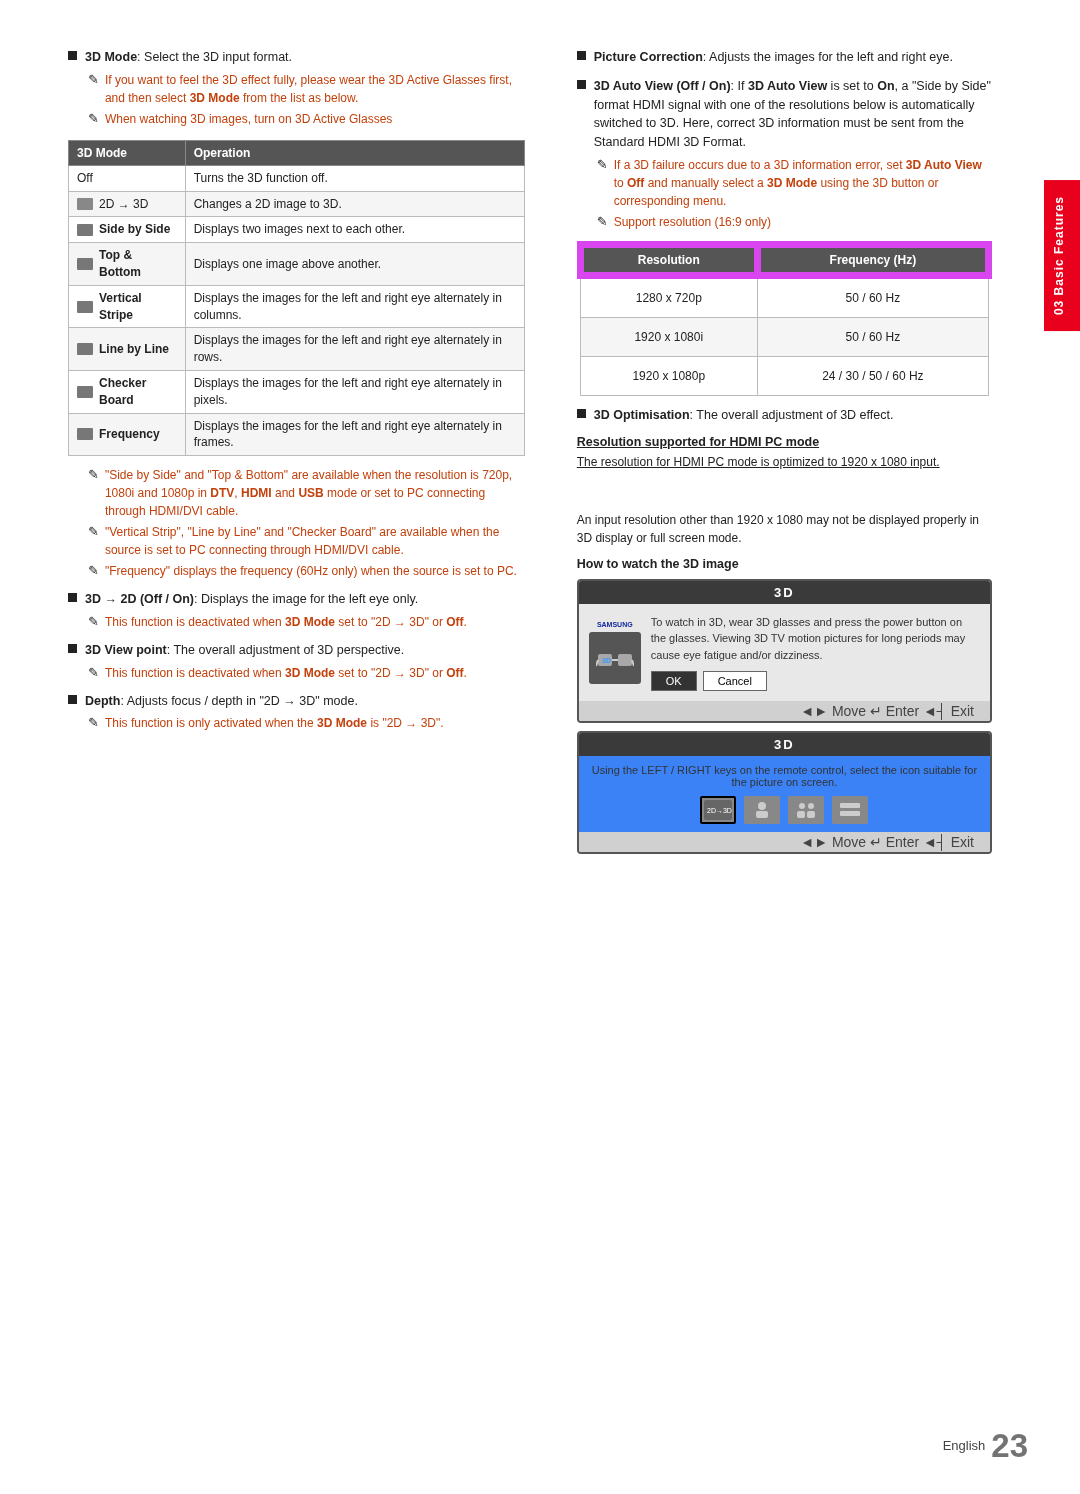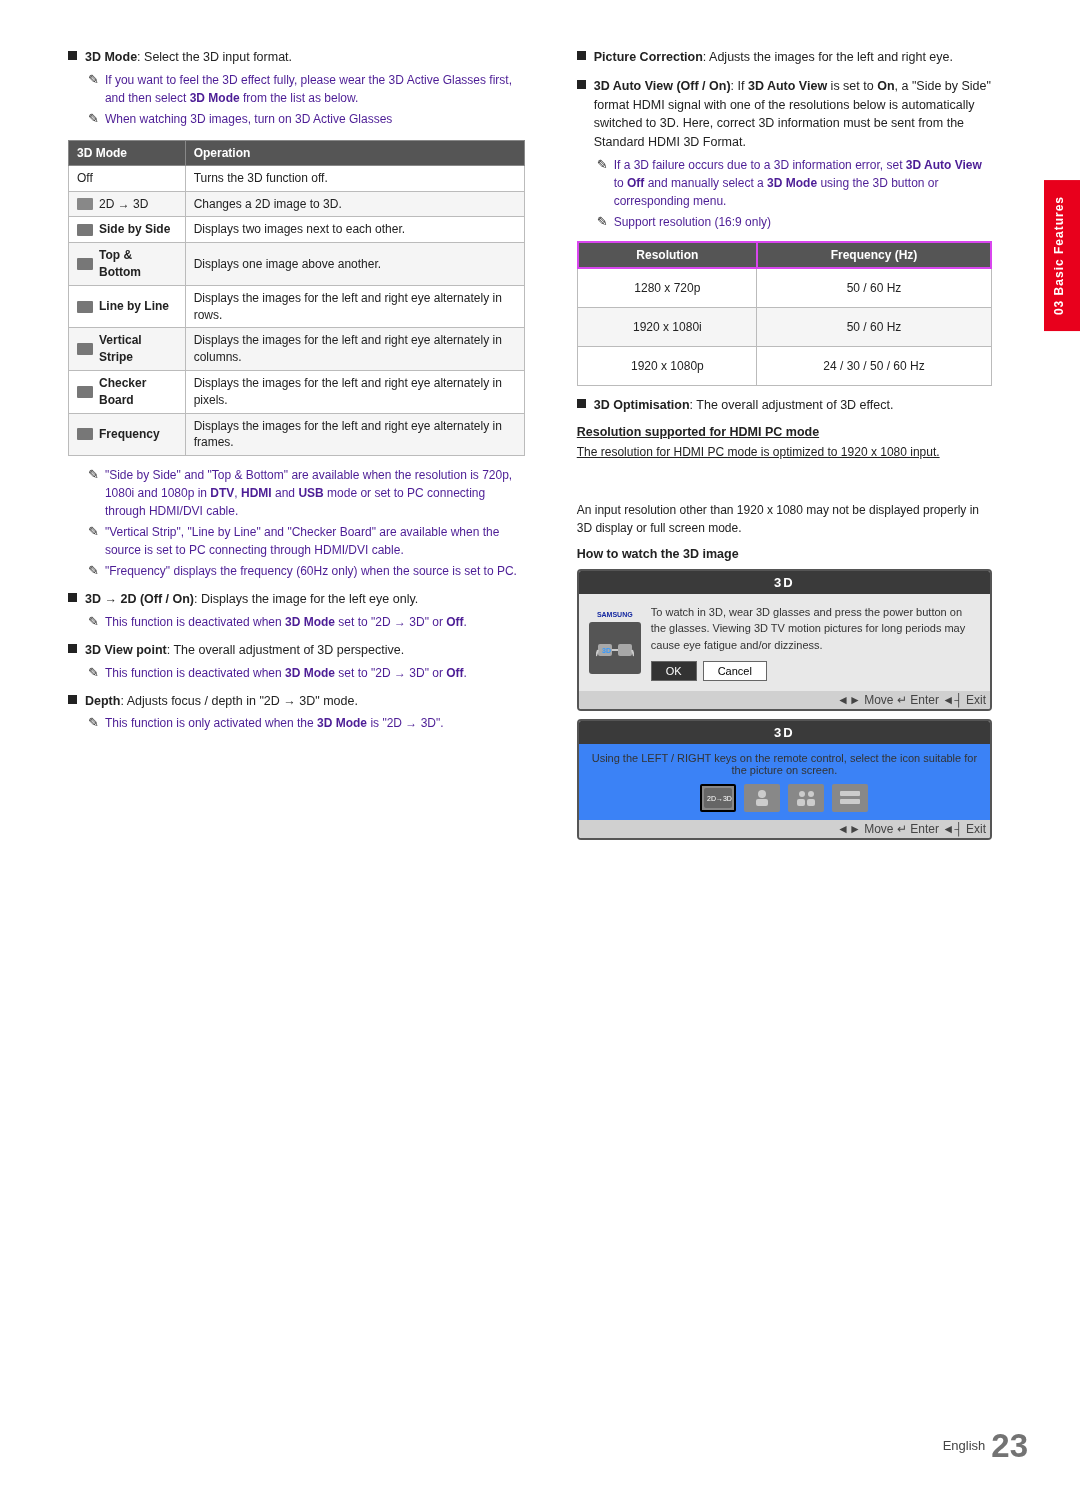--- a/index.html
+++ b/index.html
@@ -91,21 +91,21 @@
 
     .pencil-icon {
       font-size: 13px;
       flex-shrink: 0;
       margin-top: 1px;
     }
 
     .sub-text {
       font-size: 12px;
       line-height: 1.5;
-      color: #4c1d95;
+      color: #c2410c;
     }
 
     
     .mode-table {
       width: 100%;
       border-collapse: collapse;
       margin-top: 12px;
       margin-bottom: 10px;
       font-size: 12px;
     }
@@ -152,21 +152,21 @@
       margin-bottom: 10px;
       font-size: 12px;
     }
 
     .res-table th {
       background: #555;
       color: #fff;
       padding: 5px 10px;
       text-align: center;
       font-weight: bold;
-      border: 2px solid #d946ef;
+      border: 7px solid #d946ef;
     }
 
     .res-table td {
       padding: 12px 10px;
       border: 1px solid #bbb;
       text-align: center;
     }
 
     .res-table tr:nth-child(even) td {
       background: #f5f5f5;
@@ -244,22 +244,22 @@
       text-align: center;
     }
 
     .dialog-btn.active {
       background: #333;
       color: #fff;
     }
 
     .dialog-footer {
       background: #d0d0d0;
-      padding: 2px 4px;
-      font-size: 12px;
+      padding: 2px 16px;
+      font-size: 14px;
       color: #444;
       text-align: right;
     }
 
     
     .dialog2-body {
       padding: 8px 12px;
       background: #3b82f6;
       font-size: 11px;
       color: #333;
@@ -374,33 +374,33 @@
                 <div class="mode-icon" style="background:#777;width:16px;height:12px;border-radius:1px;"></div>
                 <span><strong>Top &amp; Bottom</strong></span>
               </div>
             </td>
             <td>Displays one image above another.</td>
           </tr>
           <tr>
             <td>
               <div class="mode-cell-left">
                 <div class="mode-icon" style="background:#777;width:16px;height:12px;border-radius:1px;"></div>
+                <span><strong>Vertical Stripe</strong></span>
+              </div>
+            </td>
+            <td>Displays the images for the left and right eye alternately in columns.</td>
+          </tr>
+          <tr>
+            <td>
+              <div class="mode-cell-left">
+                <div class="mode-icon" style="background:#777;width:16px;height:12px;border-radius:1px;"></div>
                 <span><strong>Line by Line</strong></span>
               </div>
             </td>
             <td>Displays the images for the left and right eye alternately in rows.</td>
-          </tr>
-          <tr>
-            <td>
-              <div class="mode-cell-left">
-                <div class="mode-icon" style="background:#777;width:16px;height:12px;border-radius:1px;"></div>
-                <span><strong>Vertical Stripe</strong></span>
-              </div>
-            </td>
-            <td>Displays the images for the left and right eye alternately in columns.</td>
           </tr>
           <tr>
             <td>
               <div class="mode-cell-left">
                 <div class="mode-icon" style="background:#777;width:16px;height:12px;border-radius:1px;"></div>
                 <div>
                   <div><strong>Checker</strong></div>
                   <div><strong>Board</strong></div>
                 </div>
               </div>

